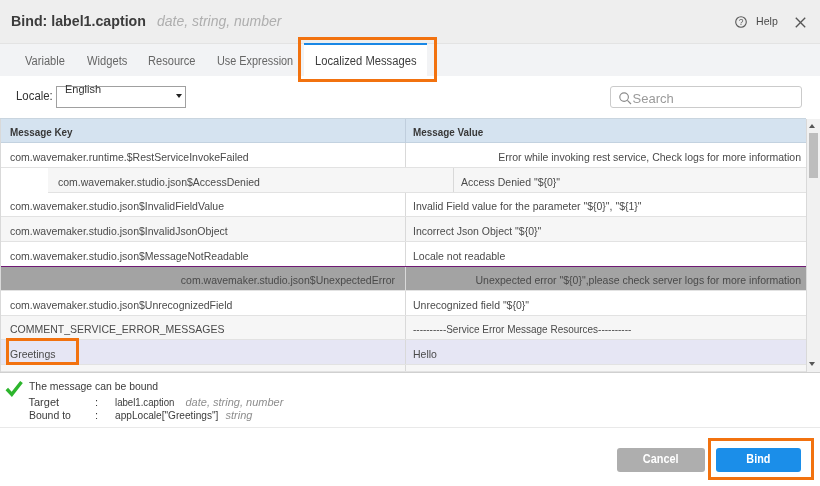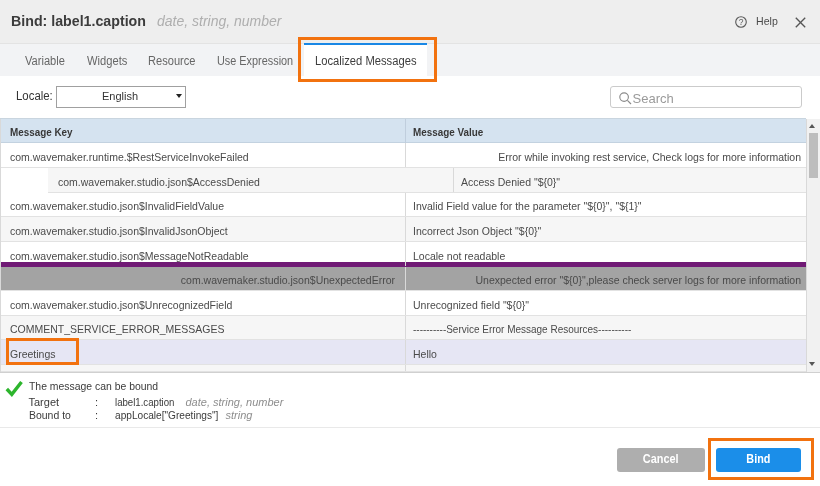--- a/index.html
+++ b/index.html
@@ -35,21 +35,21 @@
   <div class="abs" style="left:304px;top:43px;width:123px;height:33px;background:#fff;border-top:2px solid #1987e5;"></div>
   <div class="abs tab" style="left:25px;transform:scaleX(0.889);">Variable</div>
   <div class="abs tab" style="left:87px;transform:scaleX(0.893);">Widgets</div>
   <div class="abs tab" style="left:148px;transform:scaleX(0.888);">Resource</div>
   <div class="abs tab" style="left:216.5px;transform:scaleX(0.87);">Use Expression</div>
   <div class="abs tab" style="left:314.5px;color:#3d3d3d;transform:scaleX(0.896);">Localized Messages</div>
   <div class="abs" style="left:298px;top:37px;width:139px;height:45px;border:3px solid #f2720f;"></div>
 
   <div class="abs" style="left:15.5px;top:89px;font-size:12px;color:#333;transform:scaleX(0.95);transform-origin:left center;">Locale:</div>
   <div class="abs" style="left:56px;top:86px;width:130px;height:22px;background:#fff;border:1px solid #a0a0a0;"></div>
-  <div class="abs" style="left:65px;top:90px;font-size:11px;color:#333;margin-left:37px;">English</div>
+  <div class="abs" style="left:65px;top:83px;font-size:11px;color:#333;">English</div>
   <div class="abs" style="left:175.5px;top:94px;width:0;height:0;border-left:3.5px solid transparent;border-right:3.5px solid transparent;border-top:4.5px solid #222;"></div>
 
   <div class="abs" style="left:610px;top:86px;width:192px;height:21.5px;background:#fff;border:1px solid #cbcbcb;border-radius:3px;"></div>
   <svg class="abs" style="left:619px;top:92px;" width="13" height="13" viewBox="0 0 13 13">
     <circle cx="5.1" cy="5.1" r="4.3" fill="none" stroke="#8a8a8a" stroke-width="1.15"></circle>
     <line x1="8.4" y1="8.4" x2="12" y2="12" stroke="#8a8a8a" stroke-width="1.15"></line>
   </svg>
   <div class="abs" style="left:632.5px;top:91px;font-size:13px;color:#9a9a9a;">Search</div>
 
 <div class="abs" style="left:0;top:119px;width:806px;height:24px;background:#d5e3f0;border-bottom:1px solid #c3d2e0;">
@@ -70,21 +70,21 @@
 <div class="abs" style="left:0;top:193px;width:806px;height:24px;background:#ffffff;border-bottom:1px solid #e2e2e2;">
       <div class="abs cell" style="left:10px;width:385px;height:23px;line-height:23px;">com.wavemaker.studio.json$InvalidFieldValue</div>
       <div class="abs" style="left:405px;top:0;width:1px;height:23px;background:#d9d9d9;"></div>
       <div class="abs cell" style="left:413px;width:388px;height:23px;line-height:23px;">Invalid Field value for the parameter "${0}", "${1}"</div>
     </div>
 <div class="abs" style="left:0;top:217px;width:806px;height:25px;background:#f6f6f6;border-bottom:1px solid #e2e2e2;">
       <div class="abs cell" style="left:10px;width:385px;height:24px;line-height:24px;">com.wavemaker.studio.json$InvalidJsonObject</div>
       <div class="abs" style="left:405px;top:0;width:1px;height:24px;background:#d9d9d9;"></div>
       <div class="abs cell" style="left:413px;width:388px;height:24px;line-height:24px;">Incorrect Json Object "${0}"</div>
     </div>
-<div class="abs" style="left:0;top:242px;width:806px;height:25px;background:#ffffff;border-bottom:5px solid #701a75;">
+<div class="abs" style="left:0;top:242px;width:806px;height:25px;background:#ffffff;border-bottom:1px solid #701a75;">
       <div class="abs cell" style="left:10px;width:385px;height:24px;line-height:24px;">com.wavemaker.studio.json$MessageNotReadable</div>
       <div class="abs" style="left:405px;top:0;width:1px;height:24px;background:#d9d9d9;"></div>
       <div class="abs cell" style="left:413px;width:388px;height:24px;line-height:24px;">Locale not readable</div>
     </div>
 <div class="abs" style="left:0;top:267px;width:806px;height:24px;background:#a3a3a3;border-bottom:1px solid #e2e2e2;text-align:right;">
       <div class="abs cell" style="left:10px;width:385px;height:23px;line-height:23px;">com.wavemaker.studio.json$UnexpectedError</div>
       <div class="abs" style="left:405px;top:0;width:1px;height:23px;background:#d9d9d9;"></div>
       <div class="abs cell" style="left:413px;width:388px;height:23px;line-height:23px;">Unexpected error "${0}",please check server logs for more information</div>
     </div>
 <div class="abs" style="left:0;top:291px;width:806px;height:25px;background:#ffffff;border-bottom:1px solid #e2e2e2;">

